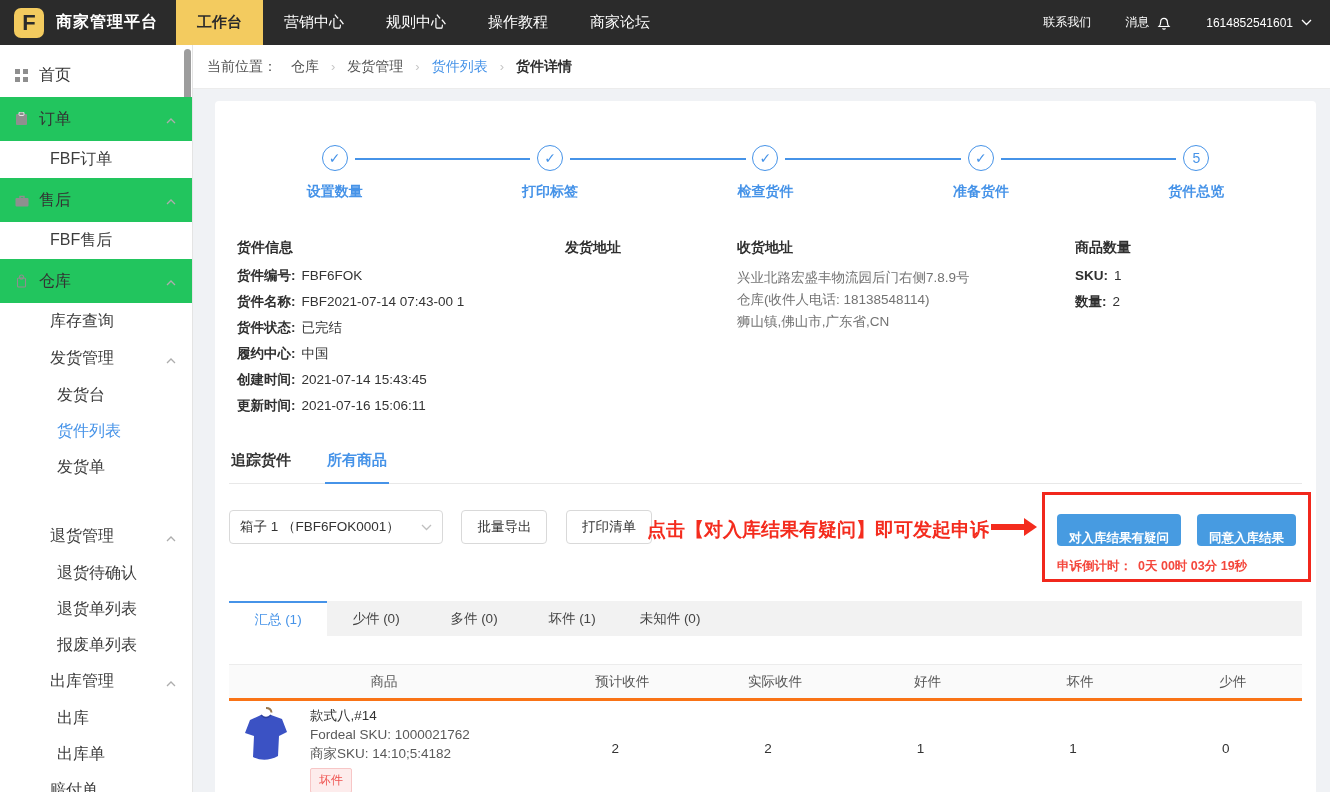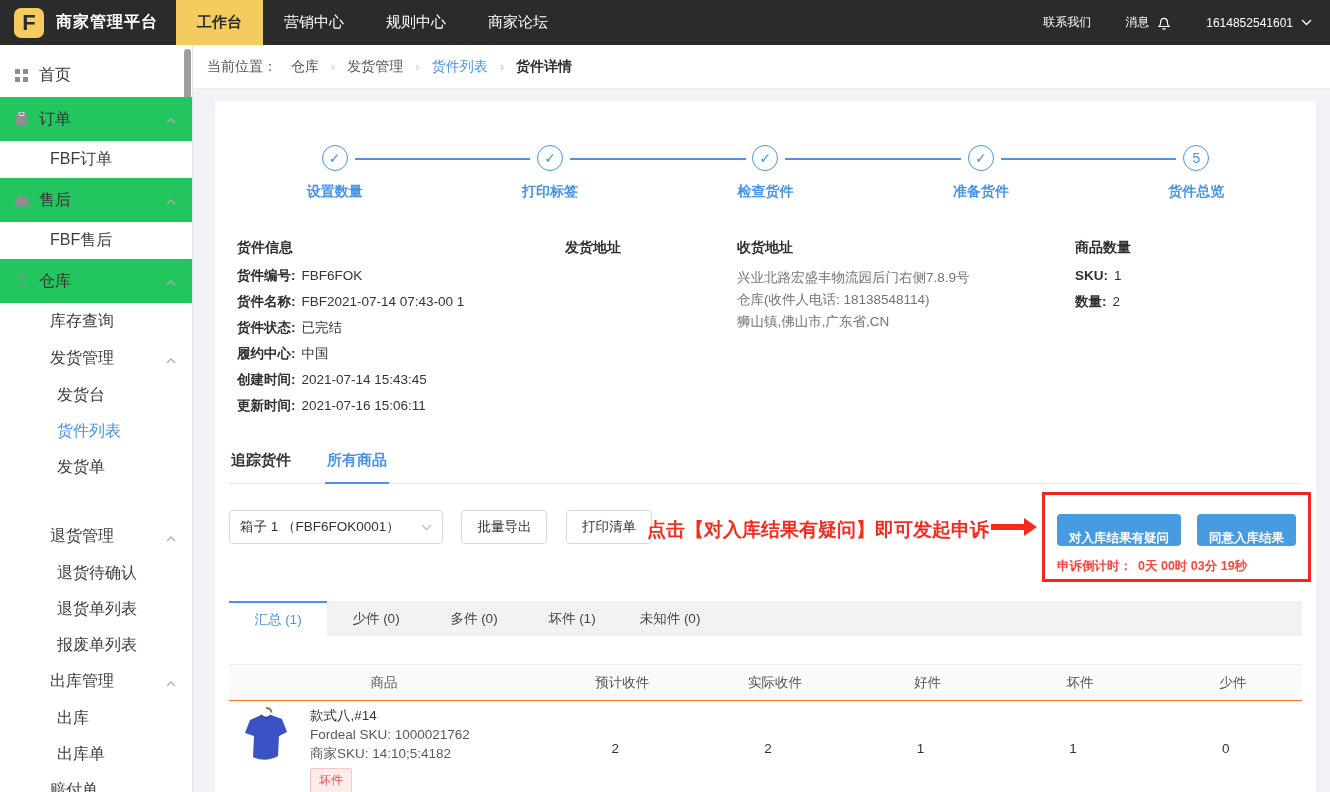--- a/index.html
+++ b/index.html
@@ -89,21 +89,21 @@
   .countdown .cd-val{margin-left:6px;}
 
   
   .subtabs{display:flex;margin:19px 14px 0;background:#f2f2f2;height:35px;}
   .subtab{width:98px;display:flex;align-items:center;justify-content:center;font-size:13.5px;color:#444;cursor:pointer;}
   .subtab.active{background:#fff;color:var(--accent);border-top:2px solid var(--accent);}
 
   
   .tbl{margin:28px 14px 0;font-size:13.5px;}
   .tbl-head{display:grid;grid-template-columns:310px repeat(5,1fr);background:#fafafa;
-            border-top:1px solid #ececec;border-bottom:1px solid #f97316;height:37px;align-items:center;color:#555;gap:14px;}
+            border-top:1px solid #ececec;border-bottom:3px solid #f97316;height:37px;align-items:center;color:#555;gap:14px;}
   .tbl-head>div{text-align:center;}
   .tbl-row{display:grid;grid-template-columns:310px repeat(5,1fr);align-items:center;height:96px;
            border-bottom:1px solid #ececec;}
   .tbl-row .num{text-align:center;color:#333;}
   .prod{display:flex;align-items:flex-start;padding-left:11px;}
   .prod-img{width:52px;height:62px;flex:none;display:flex;align-items:center;justify-content:center;cursor:pointer;}
   .prod-info{margin-left:18px;line-height:19px;padding-top:2px;}
   .prod-info .p1{color:#333;}
   .prod-info .p2{color:#595959;}
   .tag-bad{display:inline-block;margin-top:5px;background:#fdecec;border:1px solid #f7c6c6;color:#ef5350;
@@ -114,20 +114,21 @@
 
 <div class="navbar">
   <div class="brand">
     <div class="logo">F</div>
     <div class="brand-name">商家管理平台</div>
   </div>
   <div class="nav-tabs">
     <div class="nav-tab active">工作台</div>
     <div class="nav-tab">营销中心</div>
     <div class="nav-tab">规则中心</div>
+    <div class="nav-tab">操作教程</div>
     <div class="nav-tab">商家论坛</div>
   </div>
   <div class="nav-right">
     <div>
         <span>联系我们</span>
       </div>
     <div>
       <span>消息</span>
       <span class="bell">
         <svg width="16" height="16" viewBox="0 0 16 16" fill="none" stroke="#fff" stroke-width="1.2">

